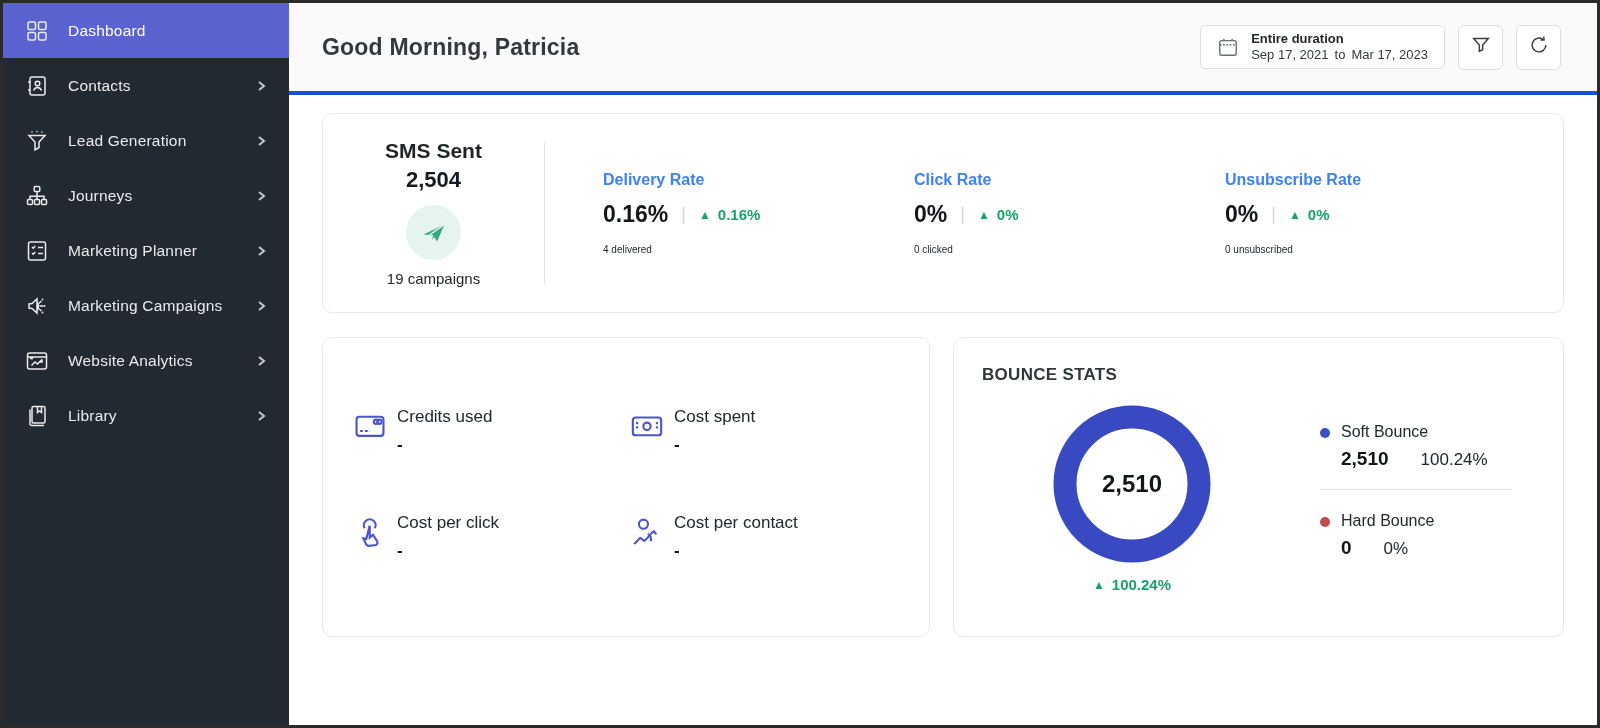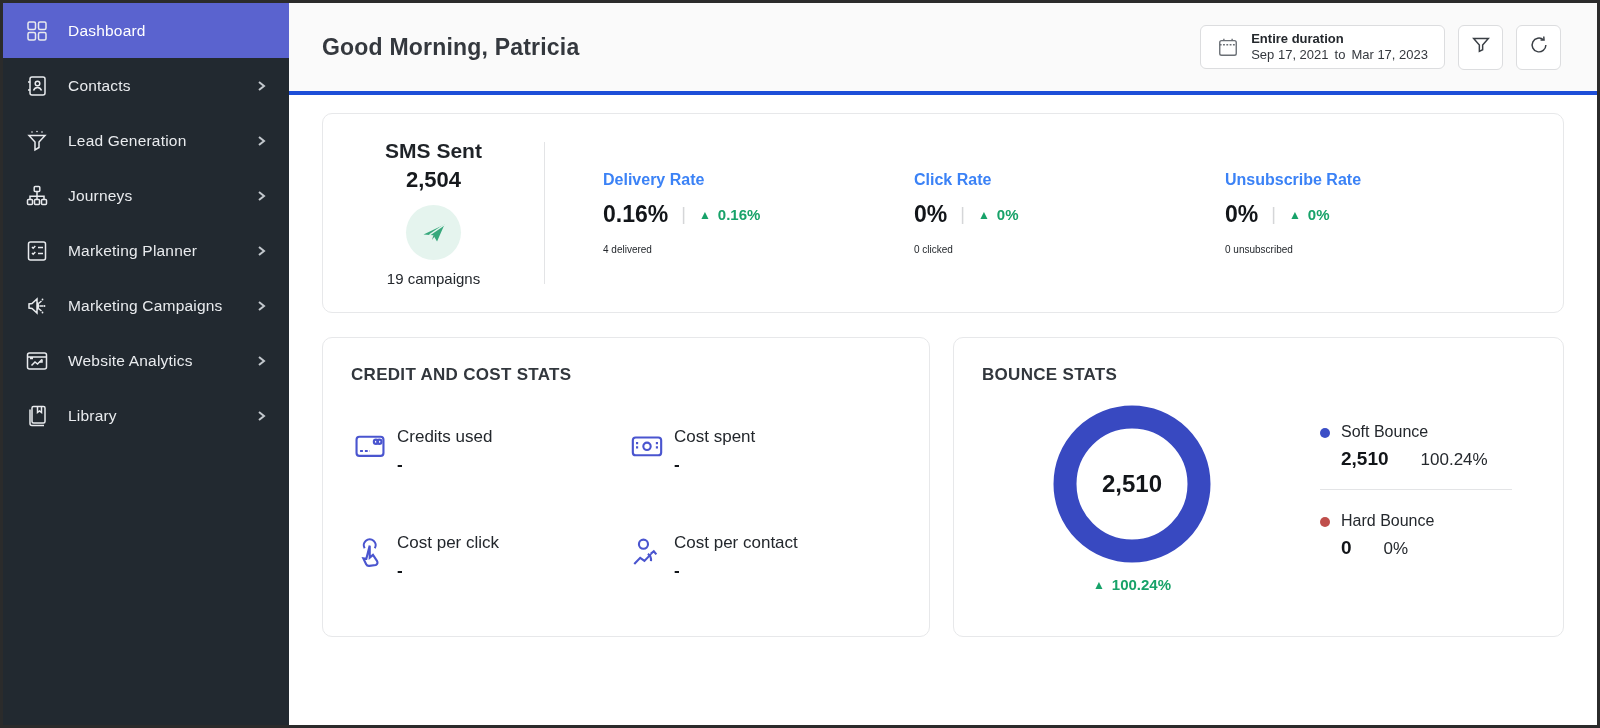--- a/index.html
+++ b/index.html
@@ -355,21 +355,20 @@
             </div>
             <div class="rate-caption">0 unsubscribed</div>
           </div>
 
         </div>
       </section>
 
       <div class="cards-row">
 
         <section class="card credit">
-          <h2 class="card-title">CREDIT AND COST STATS</h2>
           <div class="cc-grid">
 
             <div class="cc-item">
               <span class="cc-icon">
                 <svg width="34" height="34" viewBox="0 0 24 24">
                     <rect x="2.5" y="5.5" width="19" height="13.5" rx="2"></rect>
                     <circle cx="16.2" cy="9" r="1.5"></circle>
                     <circle cx="18.6" cy="9" r="1.5"></circle>
                     <path d="M5 15.5h7" stroke-dasharray="2 1.4"></path>
                   </svg>

